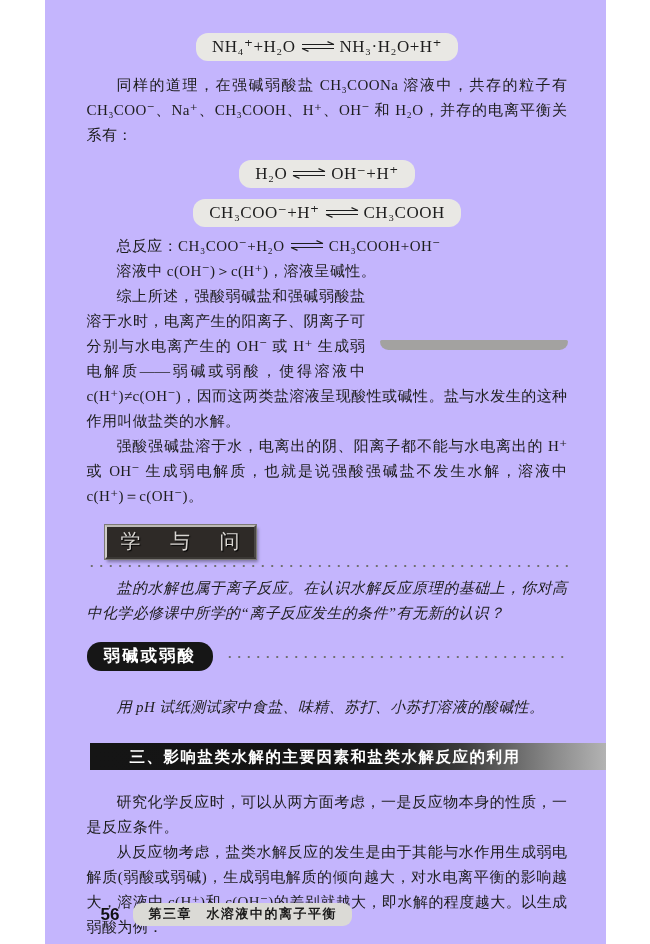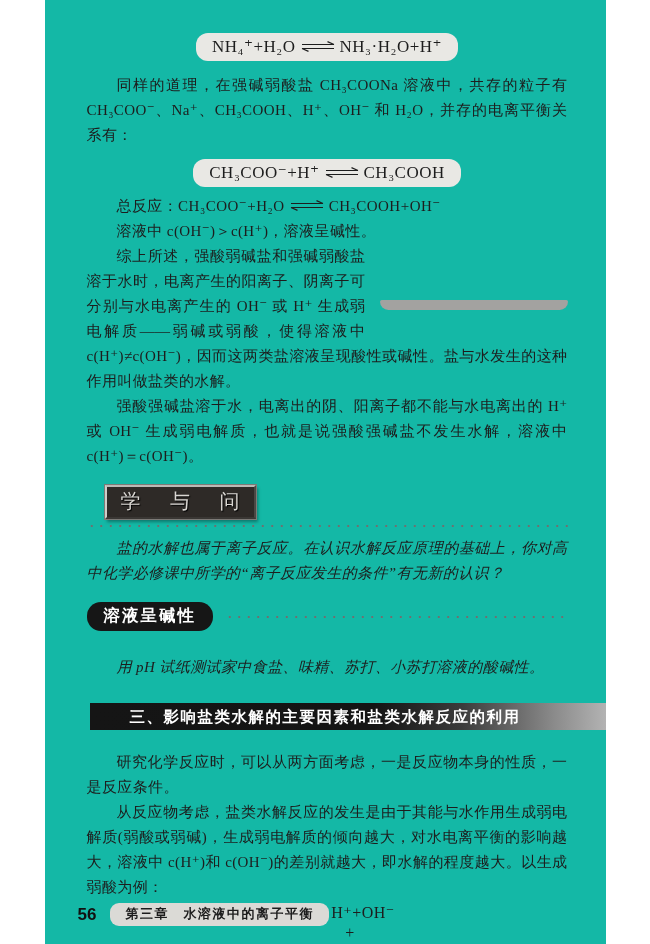--- a/index.html
+++ b/index.html
@@ -1,21 +1,21 @@
 <!DOCTYPE html>
 <html><head>
 <meta charset="utf-8">
 <style>
   * { margin:0; padding:0; box-sizing:border-box; }
   html,body { background:#ffffff; }
   .page {
     position:relative;
     width:561px; height:944px;
     margin:0 auto;
-    background:#14b8a6;
+    background:#c4b5fd;
     overflow:hidden;
     font-family:"Liberation Serif","DejaVu Serif",serif;
     font-size:15px;
     color:#1d1d1d;
     padding:0 38px 0 42px;
   }
   .para {
     text-indent:2em;
     line-height:25px;
     text-align:justify;
@@ -104,21 +104,21 @@
   
   .eqstack { width:fit-content; margin:3px auto 0; }
   .stackcol {
     margin-left:46px; width:94px;
     text-align:center;
     font-size:16px; line-height:21px;
     letter-spacing:0.5px;
   }
   
   .footer {
-    position:absolute; left:33px; bottom:18px;
+    position:absolute; left:56px; bottom:18px;
     display:flex; align-items:center; gap:14px;
   }
   .pagenum {
     font-family:"Liberation Sans","DejaVu Sans",sans-serif;
     font-weight:bold; font-size:17px; color:#111;
   }
   .chappill {
     background:#dbdad6;
     border-radius:9px;
     padding:2px 15px 3px;
@@ -136,20 +136,25 @@
 <div class="page">
 
   <div class="eq-center mt33">
     <span class="hl"><span class="eqtext">NH₄⁺+H₂O<svg class="harrow" width="36" height="13" viewBox="0 0 36 13">
             <path d="M2 4.5 H34 M34 4.5 L27.5 1.6 M2 8.5 H34 M2 8.5 L8.5 11.4" fill="none" stroke="#1d1d1d" stroke-width="1.2"></path>
           </svg>NH₃·H₂O+H⁺</span></span>
   </div>
 
   <p class="para mt12"><span>同样的道理，在强碱弱酸盐 CH₃COONa 溶液中，共存的粒子有 CH₃COO⁻、Na⁺、CH₃COOH、H⁺、OH⁻ 和 H₂O，并存的电离平衡关系有：</span></p>
 
+  <div class="eq-center mt12">
+    <span class="hl"><span class="eqtext">H₂O<svg class="harrow" width="36" height="13" viewBox="0 0 36 13">
+            <path d="M2 4.5 H34 M34 4.5 L27.5 1.6 M2 8.5 H34 M2 8.5 L8.5 11.4" fill="none" stroke="#1d1d1d" stroke-width="1.2"></path>
+          </svg>OH⁻+H⁺</span></span>
+  </div>
 
   <div class="eq-center mt11">
     <span class="hl"><span class="eqtext">CH₃COO⁻+H⁺<svg class="harrow" width="36" height="13" viewBox="0 0 36 13">
             <path d="M2 4.5 H34 M34 4.5 L27.5 1.6 M2 8.5 H34 M2 8.5 L8.5 11.4" fill="none" stroke="#1d1d1d" stroke-width="1.2"></path>
           </svg>CH₃COOH</span></span>
   </div>
 
   <p class="para mt7"><span>总反应：</span><span class="eqtext" style="font-size:15px;">CH₃COO⁻+H₂O<svg class="harrow" width="36" height="13" viewBox="0 0 36 13">
           <path d="M2 4.5 H34 M34 4.5 L27.5 1.6 M2 8.5 H34 M2 8.5 L8.5 11.4" fill="none" stroke="#1d1d1d" stroke-width="1.2"></path>
         </svg>CH₃COOH+OH⁻</span></p>
@@ -166,21 +171,21 @@
   <p class="para"><span>强酸强碱盐溶于水，电离出的阴、阳离子都不能与水电离出的 H⁺ 或 OH⁻ 生成弱电解质，也就是说强酸强碱盐不发生水解，溶液中 c(H⁺)＝c(OH⁻)。</span></p>
 
   <div class="learnask">
     <div class="xyw-badge">学 与 问</div>
     <div class="dots dots-full"></div>
     <p class="para kai learnask-body"><span>盐的水解也属于离子反应。在认识水解反应原理的基础上，你对高中化学必修课中所学的“离子反应发生的条件”有无新的认识？</span></p>
   </div>
 
   <div>
     <div class="homeexp-row">
-      <span class="exp-badge">溶液呈碱性</span>
+      <span class="exp-badge">弱碱或弱酸</span>
       <span class="dots exp-dots"></span>
     </div>
     <p class="para kai homeexp-body"><span>用 pH 试纸测试家中食盐、味精、苏打、小苏打溶液的酸碱性。</span></p>
   </div>
 
   <div class="secbar"><span>三、影响盐类水解的主要因素和盐类水解反应的利用</span></div>
 
   <p class="para sec-intro"><span>研究化学反应时，可以从两方面考虑，一是反应物本身的性质，一是反应条件。</span></p>
   <p class="para"><span>从反应物考虑，盐类水解反应的发生是由于其能与水作用生成弱电解质(弱酸或弱碱)，生成弱电解质的倾向越大，对水电离平衡的影响越大，溶液中 c(H⁺)和 c(OH⁻)的差别就越大，即水解的程度越大。以生成弱酸为例：</span></p>
 

